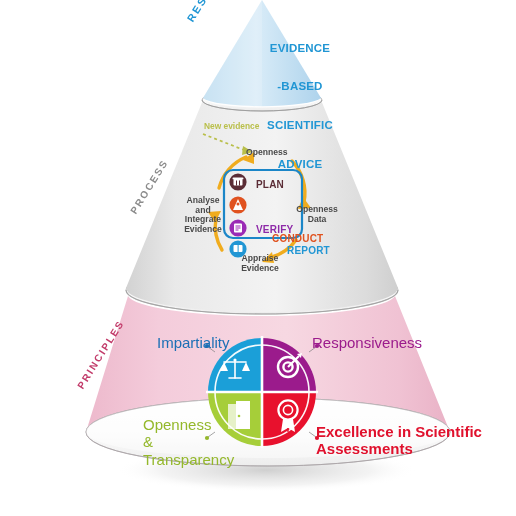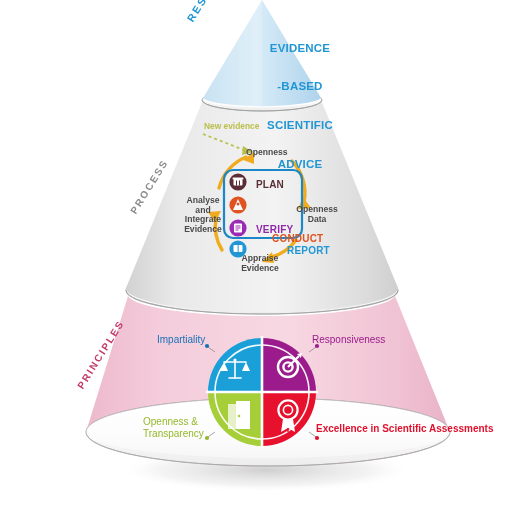--- a/index.html
+++ b/index.html
@@ -46,21 +46,21 @@
   .t-collect{left:296px;top:205px;width:42px;}
   .t-appraise{left:232px;top:254px;width:56px;}
   .t-analyse{left:180px;top:196px;width:46px;}
 
   .step{position:absolute;font-size:10px;font-weight:bold;letter-spacing:.2px;}
   .s-plan{left:256px;top:179px;color:#5b2d36;}
   .s-conduct{left:272px;top:201px;color:#e0521f;margin-top:32px;}
   .s-verify{left:256px;top:224px;color:#8e2aa8;}
   .s-report{left:256px;top:245px;color:#2196d4;margin-left:31px;}
 
-  .pr{position:absolute;font-size:10px;font-weight:normal;line-height:1.16;}
+  .pr{position:absolute;font-size:15px;font-weight:normal;line-height:1.16;}
   .p-imp{left:157px;top:334px;color:#1b6fb5;}
   .p-resp{left:312px;top:334px;color:#9b1b8c;}
   .p-open{left:143px;top:416px;color:#94b82b;text-align:left;width:68px;}
   .p-exc{left:316px;top:423px;color:#e0112d;font-weight:bold;}
 </style>
 </head>
 <body>
 
 <div id="stage" data-interactable="false">
 

